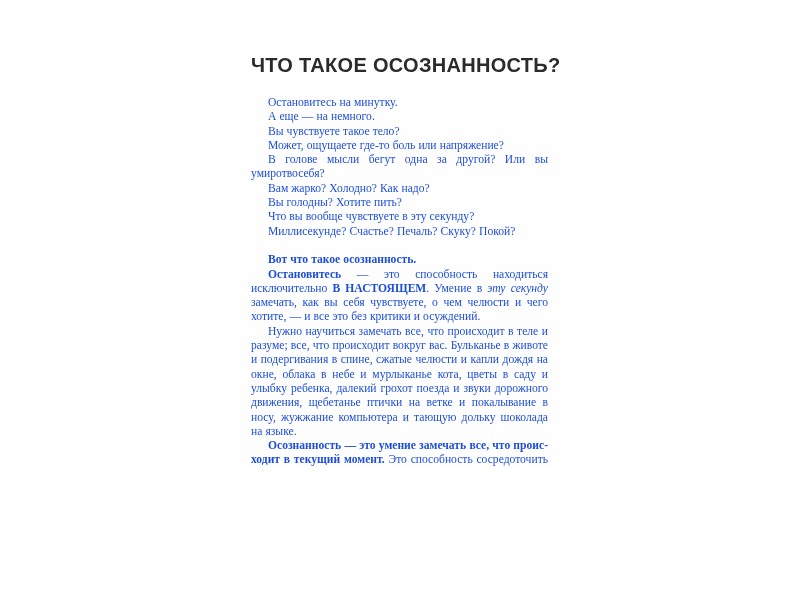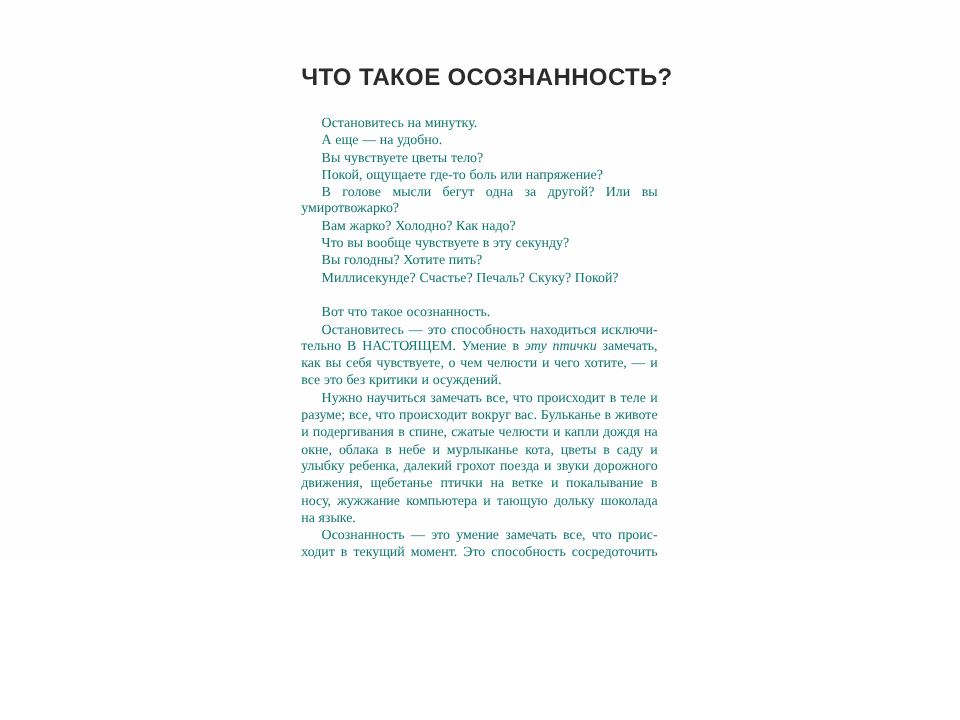--- a/index.html
+++ b/index.html
@@ -27,54 +27,54 @@
     font-family: "Liberation Sans", sans-serif;
     font-weight: 700;
     font-size: 20px;
     line-height: 20px;
     letter-spacing: 0.3px;
     color: #2b2b2b;
     margin: 0 0 21px 0;
     white-space: nowrap;
   }
   .text-body {
-    color: #0f766e;
+    color: #1d4ed8;
   }
   .para {
     margin: 0;
     font-size: 11.6px;
     line-height: 14.3px;
     text-align: justify;
     text-indent: 17px;
     hyphens: manual;
     -webkit-hyphens: manual;
     word-spacing: 0.2px;
   }
   .para.gap { margin-top: 14.3px; }
-  .para .b { font-weight: 400; }
+  .para .b { font-weight: 700; }
   .para .i { font-style: italic; }
 </style>
 </head>
 <body>
 
 <div class="page">
   <div class="scan-sheet">
     <div class="text-column">
       <h1 class="chapter-title">ЧТО ТАКОЕ ОСОЗНАННОСТЬ?</h1>
       <div class="text-body">
           <div class="para"><span>Остановитесь на минутку.</span></div>
-          <div class="para"><span>А еще — на удобно.</span></div>
-          <div class="para"><span>Вы чувствуете цветы тело?</span></div>
-          <div class="para"><span>Покой, ощущаете где-то боль или напряжение?</span></div>
-          <div class="para"><span>В голове мысли бегут одна за другой? Или вы умиротво­жарко?</span></div>
+          <div class="para"><span>А еще — на немного.</span></div>
+          <div class="para"><span>Вы чувствуете такое тело?</span></div>
+          <div class="para"><span>Может, ощущаете где-то боль или напряжение?</span></div>
+          <div class="para"><span>В голове мысли бегут одна за другой? Или вы умиротво­себя?</span></div>
           <div class="para"><span>Вам жарко? Холодно? Как надо?</span></div>
+          <div class="para"><span>Вы голодны? Хотите пить?</span></div>
           <div class="para"><span>Что вы вообще чувствуете в эту секунду?</span></div>
-          <div class="para"><span>Вы голодны? Хотите пить?</span></div>
           <div class="para"><span>Миллисекунде? Счастье? Печаль? Скуку? Покой?</span></div>
           <div class="para gap"><span class="b">Вот что такое осознанность.</span></div>
-          <div class="para"><span class="b">Остановитесь</span><span> — это способность находиться исключи­тельно </span><span class="b">В НАСТОЯЩЕМ</span><span>. Умение в </span><span class="i">эту птички</span><span> замечать, как вы себя чувствуете, о чем челюсти и чего хотите, — и все это без критики и осуждений.</span></div>
+          <div class="para"><span class="b">Остановитесь</span><span> — это способность находиться исключи­тельно </span><span class="b">В НАСТОЯЩЕМ</span><span>. Умение в </span><span class="i">эту секунду</span><span> замечать, как вы себя чувствуете, о чем челюсти и чего хотите, — и все это без критики и осуждений.</span></div>
           <div class="para"><span>Нужно научиться замечать все, что происходит в теле и разуме; все, что происходит вокруг вас. Бульканье в жи­воте и подергивания в спине, сжатые челюсти и капли до­ждя на окне, облака в небе и мурлыканье кота, цветы в саду и улыбку ребенка, далекий грохот поезда и звуки дорожного движения, щебетанье птички на ветке и покалывание в носу, жужжание компьютера и тающую дольку шоколада на языке.</span></div>
           <div class="para"><span class="b">Осознанность — это умение замечать все, что проис­ходит в текущий момент.</span><span> Это способность сосредоточить внимание на настоящем. На этой секунде. Миллисекунде. На СЕЙЧАС.</span></div>
           <div class="para gap"><span>Это </span><span class="b">жизнь в настоящем времени.</span></div>
         </div>
     </div>
   </div>
 </div>
 
 </body></html>

